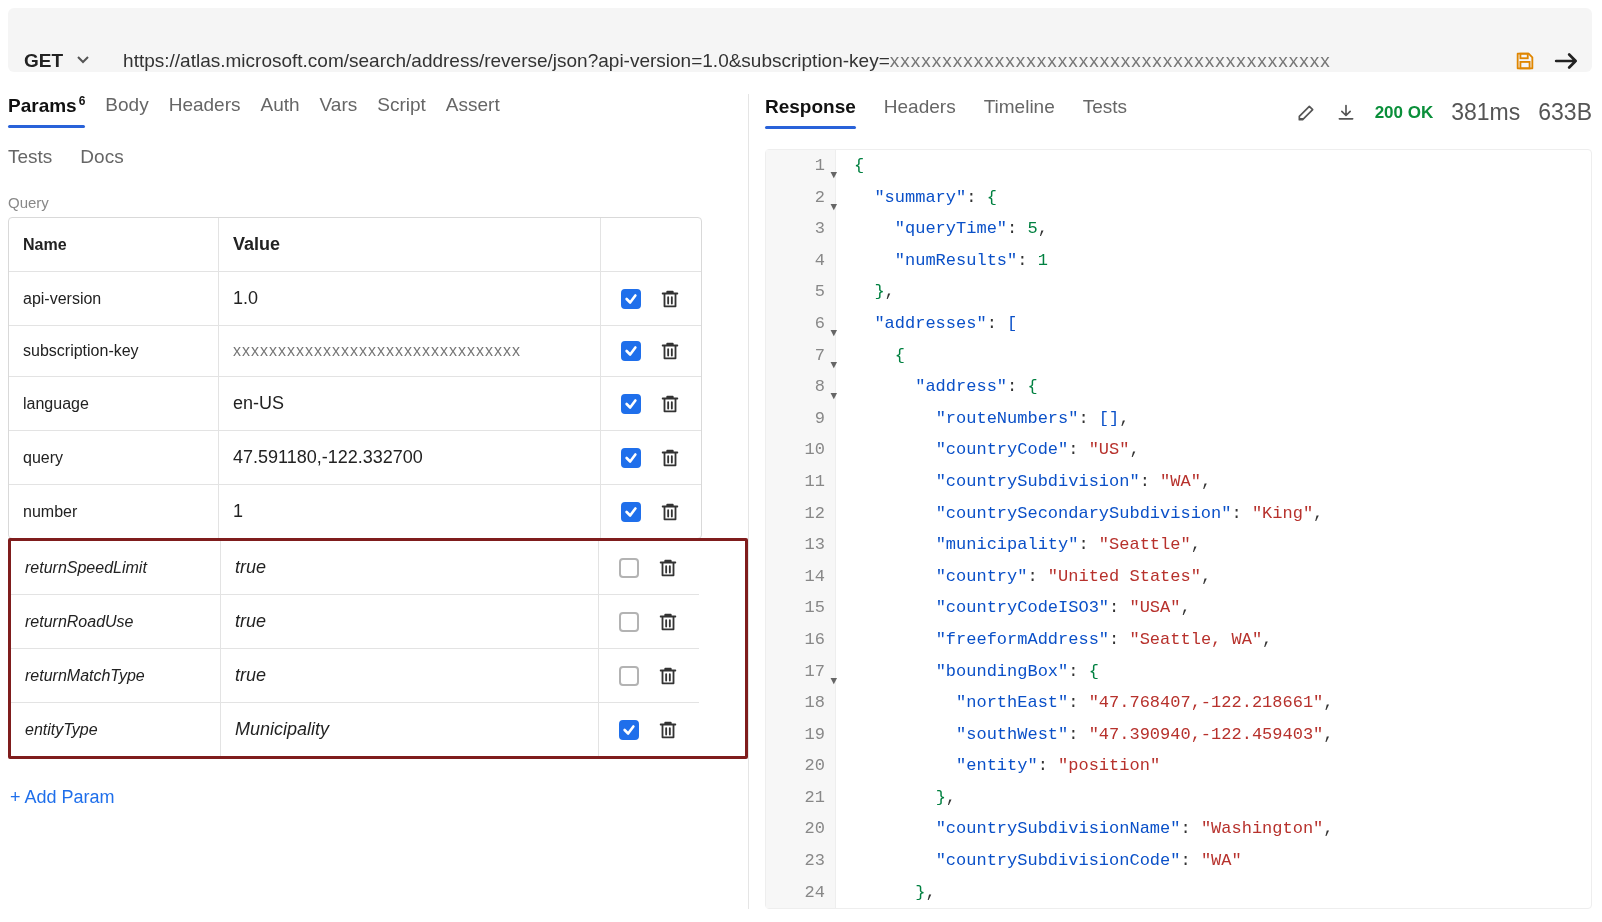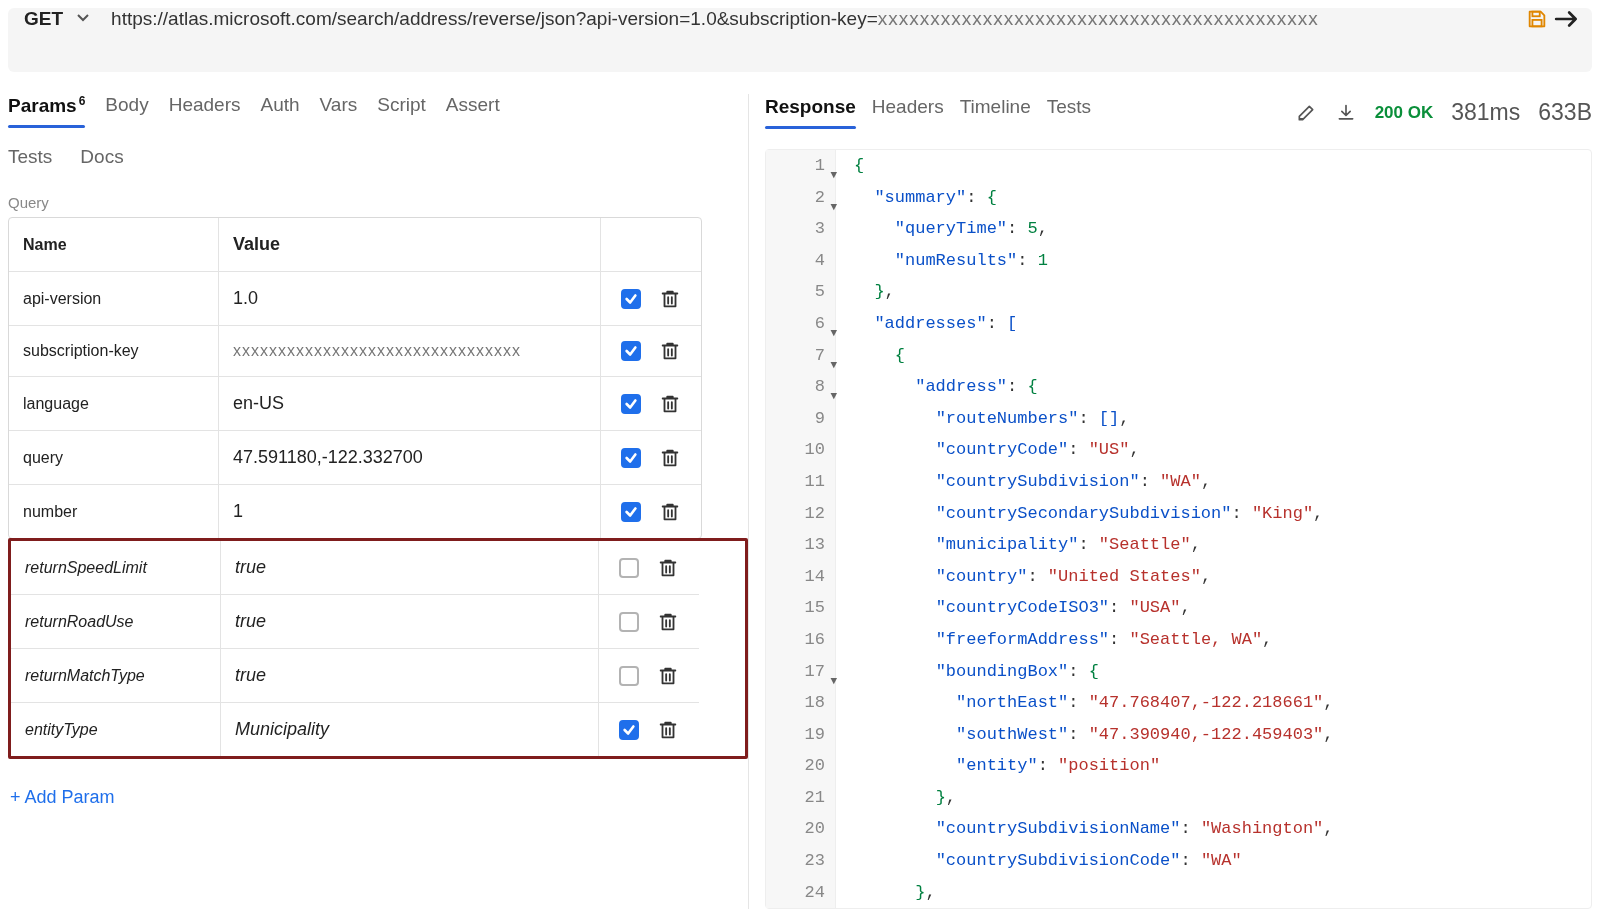--- a/index.html
+++ b/index.html
@@ -1,19 +1,19 @@
 <!DOCTYPE html>
 <html><head>
 <meta charset="utf-8">
 <style>
 * { box-sizing: border-box; margin: 0; padding: 0; }
 body { font-family: -apple-system, BlinkMacSystemFont, "Segoe UI", Arial, sans-serif; font-size: 16px; color: #1a1a1a; background: #fff; width: 1602px; height: 922px; overflow: hidden; }
 
 
-.reqbar { display: flex; align-items: flex-start; height: 64px; background: #f5f5f5; border-radius: 6px; margin: 8px 10px 0 8px; padding: 0 12px 0 16px; gap: 6px; }
+.reqbar { display: flex; align-items: flex-end; height: 64px; background: #f5f5f5; border-radius: 6px; margin: 8px 10px 0 8px; padding: 0 12px 0 16px; gap: 18px; }
 .method { display: flex; align-items: center; gap: 14px; font-size: 19px; font-weight: 600; color: #222; cursor: pointer; padding-right: 14px; }
 .chevron-down { width: 14px; height: 10px; }
 .chevron-down svg { display: block; }
 .url { flex: 1; font-size: 19px; color: #333; white-space: nowrap; overflow: hidden; }
 .url .mask { color: #777; letter-spacing: 1px; }
 .save-icn { width: 22px; height: 22px; color: #e08600; display: flex; align-items: center; justify-content: center; }
 .send-icn { width: 26px; height: 22px; color: #222; display: flex; align-items: center; justify-content: center; }
 
 
 .panes { display: flex; margin-top: 22px; }
@@ -275,21 +275,21 @@
         </div>
       </div>
 
     <a class="addparam">+ Add Param</a>
   </div>
 
   <div class="divider"></div>
 
   <div class="right">
     <div class="resp-meta">
-      <div class="tabs" style="gap:16px;">
+      <div class="tabs" style="gap:28px;">
         <div class="tab active">Response</div>
         <div class="tab">Headers</div>
         <div class="tab">Timeline</div>
         <div class="tab">Tests</div>
       </div>
       <div class="spacer"></div>
       <div class="meta-icn">
         <svg viewBox="0 0 24 24" width="20" height="20">
             <path d="M4 16 L16 4 L20 8 L8 20 L4 20 Z M9 19 L4 19" fill="none" stroke="#555" stroke-width="2" stroke-linejoin="round"></path>
           </svg>

